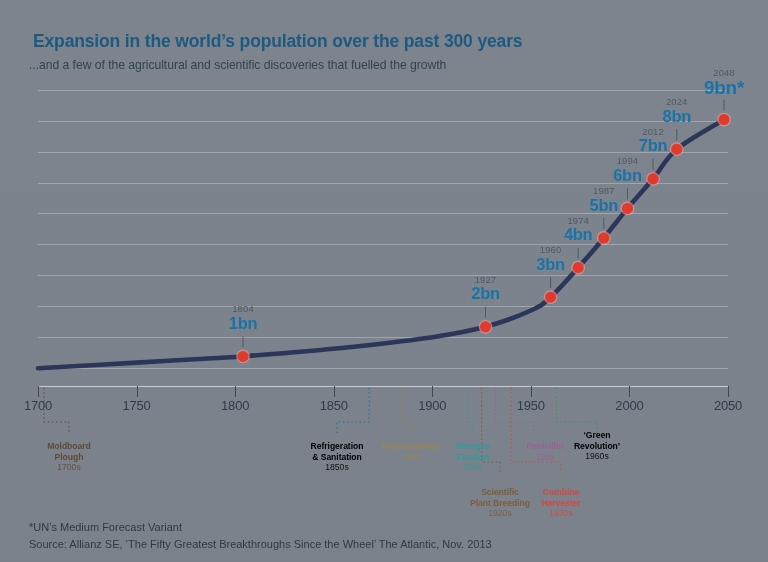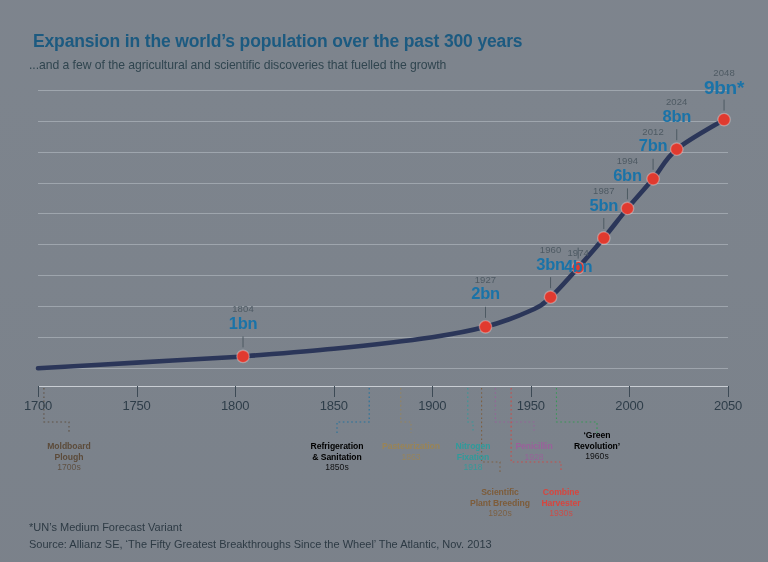--- a/index.html
+++ b/index.html
@@ -132,21 +132,21 @@
           <div class="pt-val">1bn</div>
         </div>
         <div class="pt-label" style="left: 425.514px; width: 120px; top: 274.8px;">
           <div class="pt-year">1927</div>
           <div class="pt-val">2bn</div>
         </div>
         <div class="pt-label" style="left: 490.571px; width: 120px; top: 245.2px;">
           <div class="pt-year">1960</div>
           <div class="pt-val">3bn</div>
         </div>
-        <div class="pt-label" style="left: 518.171px; width: 120px; top: 215.6px; margin-top: 32px;">
+        <div class="pt-label" style="left: 518.171px; width: 120px; top: 215.6px;">
           <div class="pt-year">1974</div>
           <div class="pt-val">4bn</div>
         </div>
         <div class="pt-label" style="left: 543.8px; width: 120px; top: 186px;">
           <div class="pt-year">1987</div>
           <div class="pt-val">5bn</div>
         </div>
         <div class="pt-label" style="left: 567.457px; width: 120px; top: 156.4px;">
           <div class="pt-year">1994</div>
           <div class="pt-val">6bn</div>
@@ -198,21 +198,21 @@
           <div class="yr">1863</div>
         </div>
         <div class="anno" style="left: 408px; width: 130px; top: 441px; color: rgb(47, 155, 155);">
           <div class="nm">Nitrogen<br>Fixation</div>
           <div class="yr">1918</div>
         </div>
         <div class="anno" style="left: 435px; width: 130px; top: 487px; color: rgb(125, 92, 58);">
           <div class="nm">Scientific<br>Plant Breeding</div>
           <div class="yr">1920s</div>
         </div>
-        <div class="anno" style="left: 469px; width: 130px; top: 441px; color: rgb(155, 95, 155);">
+        <div class="anno" style="left: 480px; width: 130px; top: 441px; color: rgb(155, 95, 155);">
           <div class="nm">Penicillin</div>
           <div class="yr">1928</div>
         </div>
         <div class="anno" style="left: 496px; width: 130px; top: 487px; color: rgb(214, 70, 63);">
           <div class="nm">Combine<br>Harvester</div>
           <div class="yr">1930s</div>
         </div>
         <div class="anno" style="left: 532px; width: 130px; top: 430px; color: #000000;">
           <div class="nm">‘Green<br>Revolution’</div>
           <div class="yr">1960s</div>

